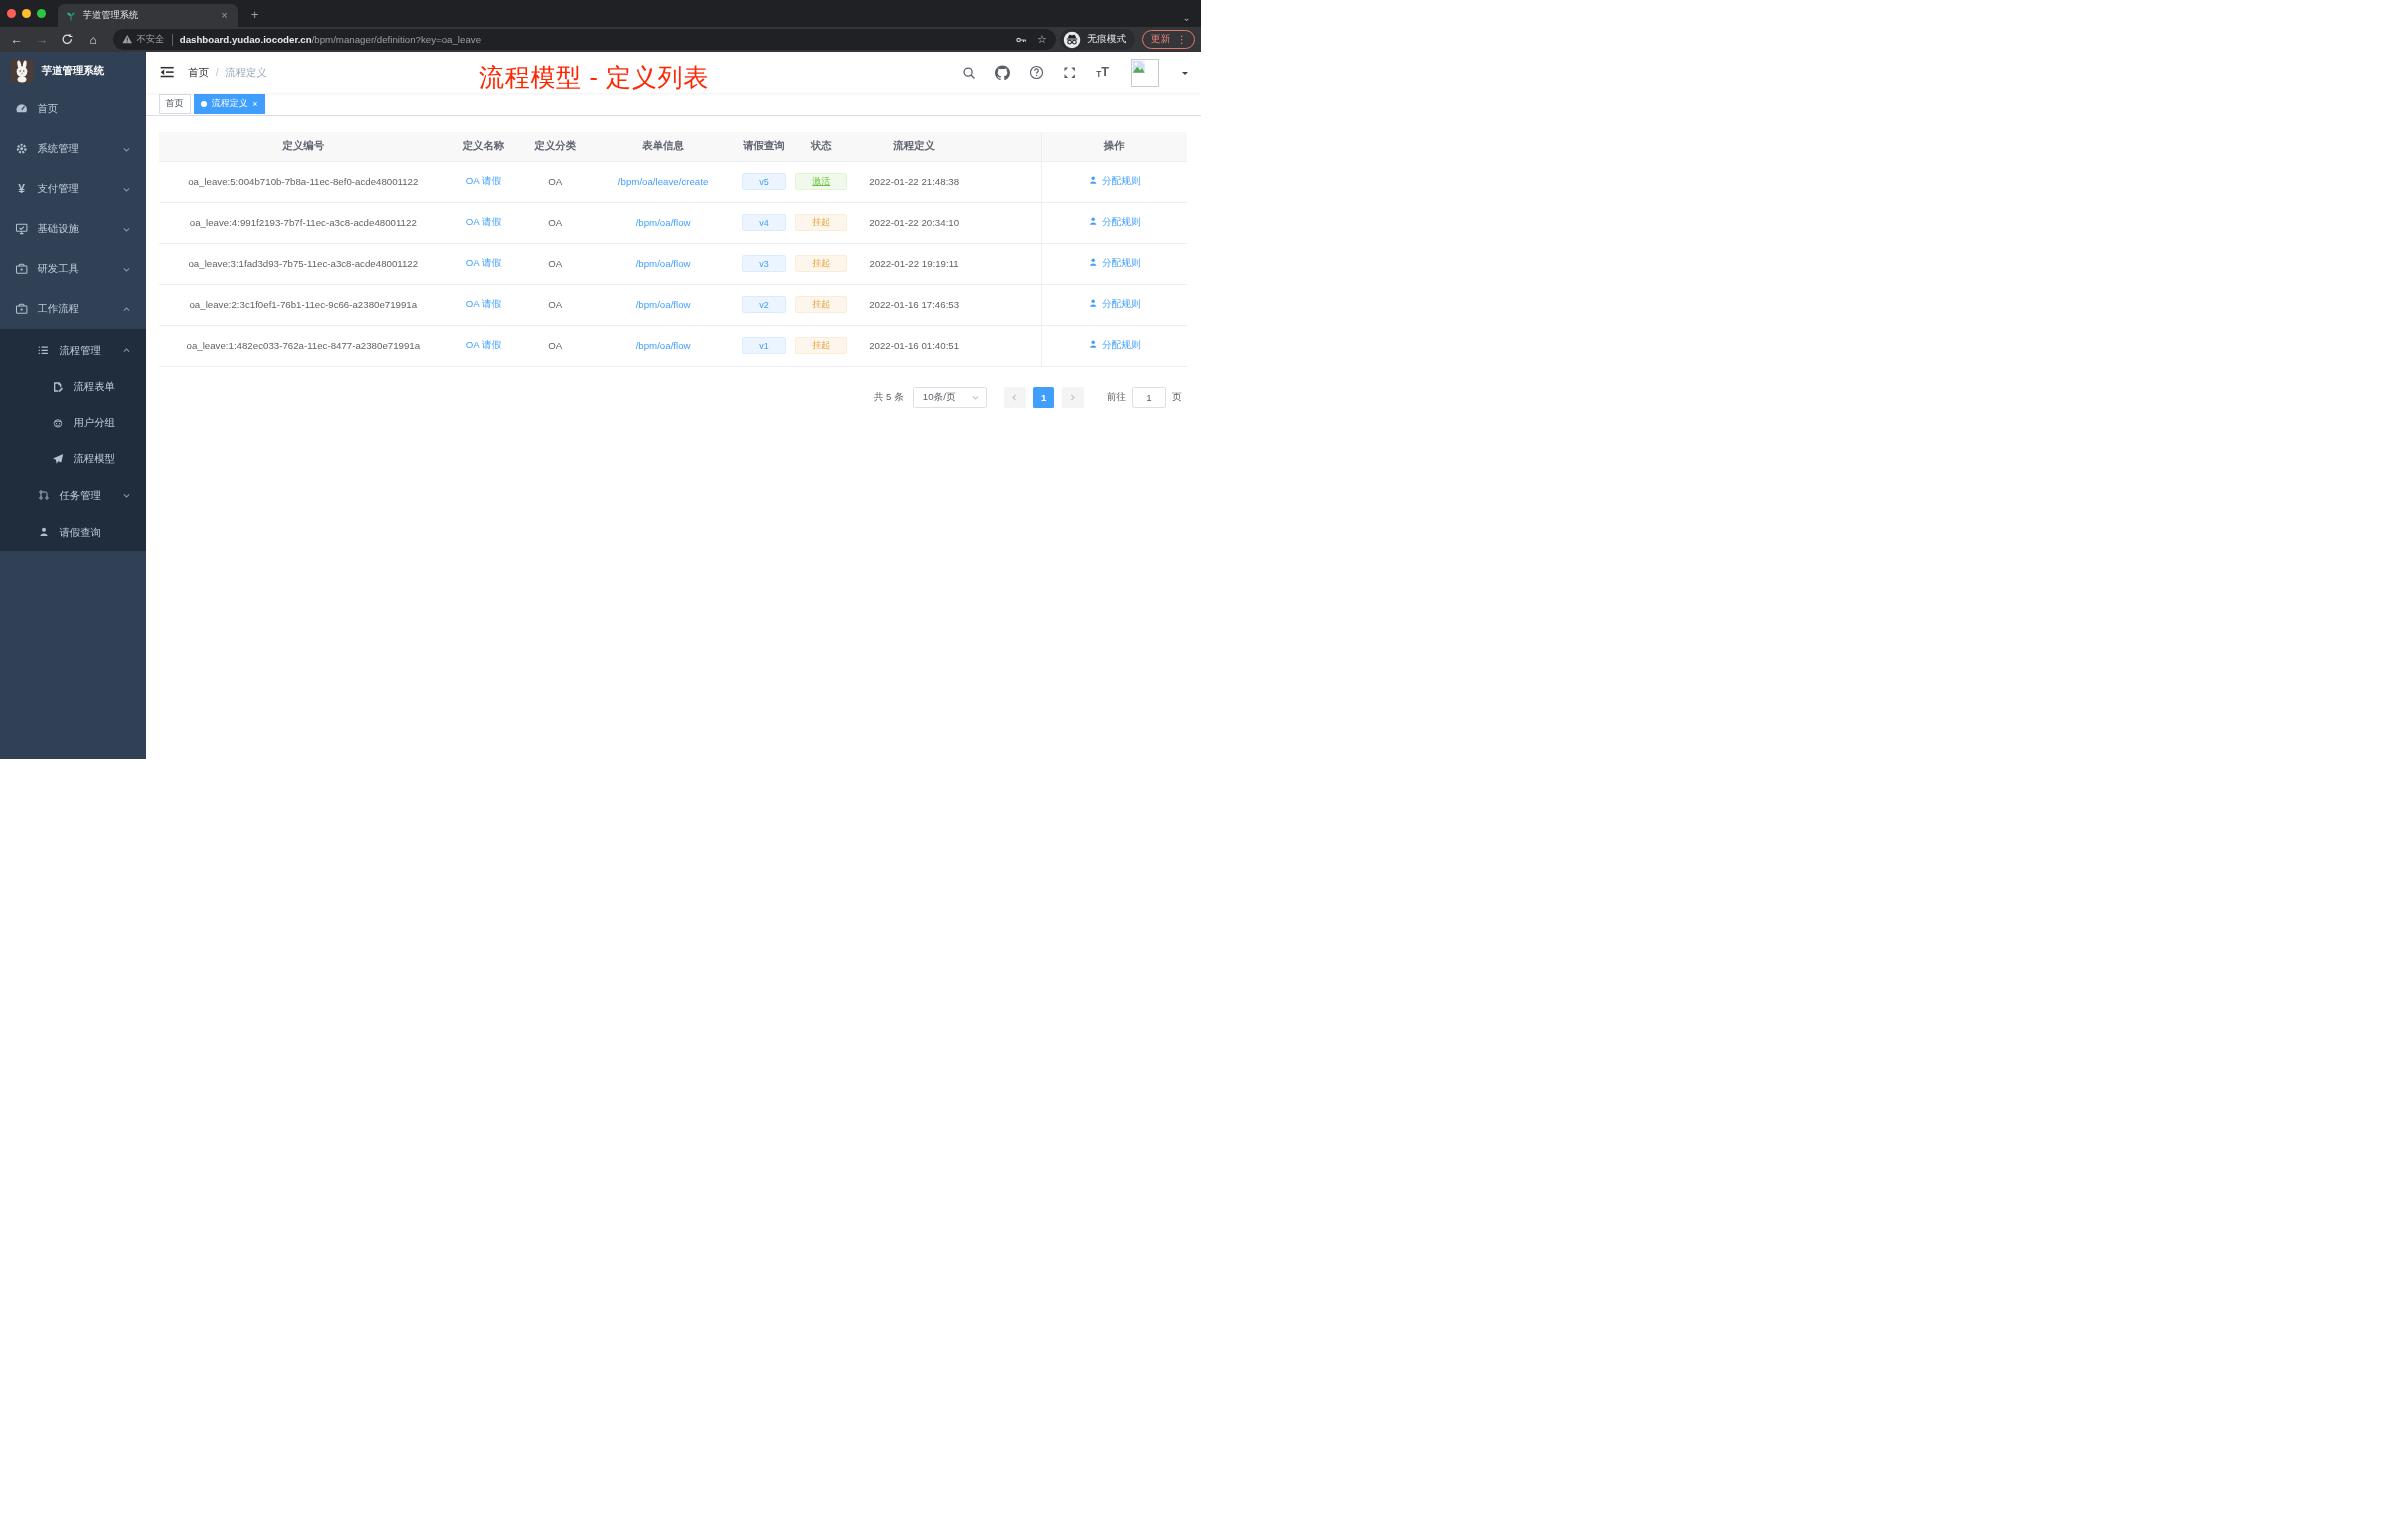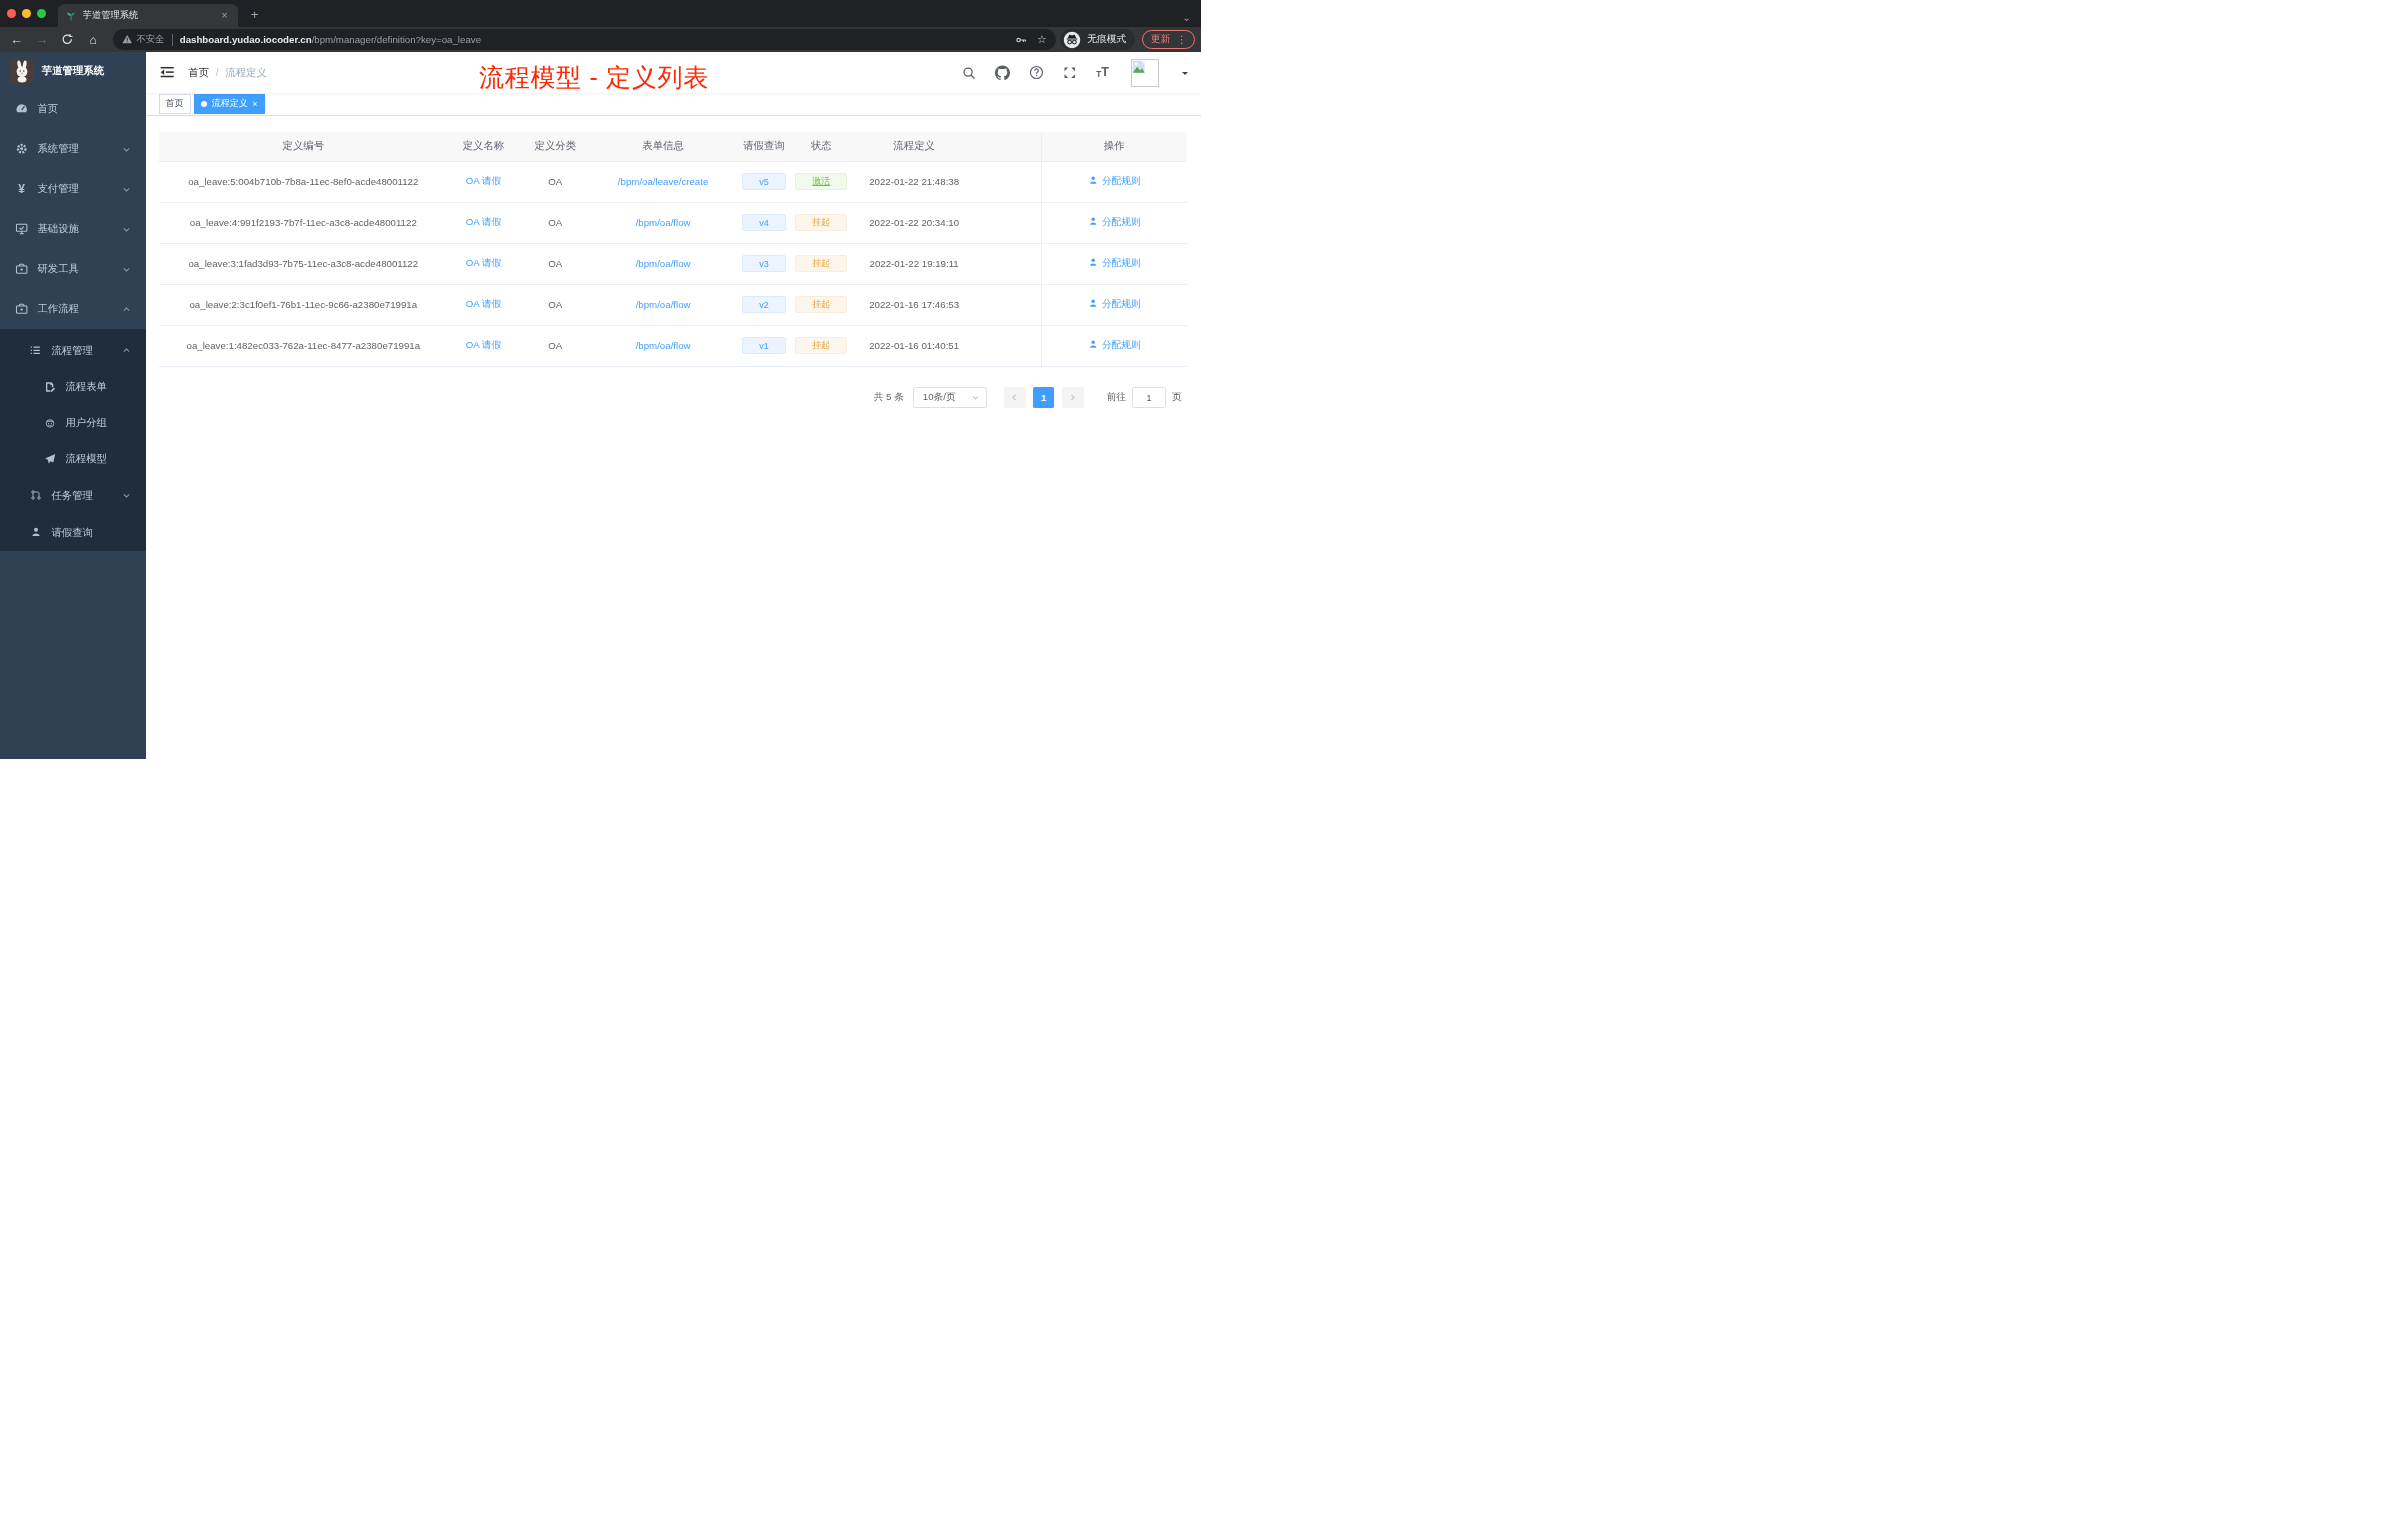--- a/index.html
+++ b/index.html
@@ -46,21 +46,21 @@
   .app { flex:1; display:flex; min-height:0; }
   .sidebar { width:146px; background:#304156; flex:none; display:flex; flex-direction:column; }
   .logo { height:37px; display:flex; align-items:center; padding-left:10.4px; gap:7.4px; flex:none; }
   .logo svg { width:24px; height:24px; border-radius:2.2px; flex:none; }
   .logo-title { color:#fff; font-size:10.4px; font-weight:bold; white-space:nowrap; }
   .mi { height:40px; display:flex; align-items:center; color:#bfcbd9; font-size:10.4px; position:relative; }
   .mi .ic { width:13.4px; height:13.4px; flex:none; color:#b3c0d1; display:flex; align-items:center; justify-content:center; }
   .mi .lbl { margin-left:9px; white-space:nowrap; }
   .mi .chev { position:absolute; right:15px; width:9px; height:9px; color:#8b98a8; display:flex; }
   .mi.l0 { padding-left:15px; }
-  .submenu { background:#1f2d3d; padding-top:3px; }
+  .submenu { background:#1f2d3d; padding-top:3px;padding-left:8px; }
   .mi.l1 { height:37px; padding-left:29px; }
   .mi.l2 { height:36px; padding-left:43px; }
   .yen { font-size:12px; font-weight:bold; color:#b3c0d1; }
 
   .main { flex:1; display:flex; flex-direction:column; min-width:0; }
   .navbar { height:41px; background:#fff; display:flex; align-items:center; padding:0 10.4px 0 13.4px;
     box-shadow:0 0.7px 3px rgba(0,21,41,.08); position:relative; z-index:5; flex:none; }
   .hamb { width:16.3px; height:16.3px; color:#303133; display:flex; flex:none; }
   .crumb { margin-left:12.6px; font-size:10.4px; display:flex; align-items:center; gap:6.7px; }
   .crumb-home { color:#303133; }
@@ -80,21 +80,21 @@
     background:#fff; color:#495060; font-size:9px; gap:4.5px; }
   .tag-item.active { background:#409eff; border-color:#409eff; color:#fff; }
   .tag-dot { width:6px; height:6px; border-radius:50%; background:#fff; }
   .tag-x { font-size:9px; }
 
   .content { flex:1; background:#fff; position:relative; overflow:hidden; }
 
   
   .table { margin:15.6px 13.4px 0 12.6px; width:1028px; font-size:9.7px; color:#606266; }
   .thead { display:flex; height:30px; background:#f8f8f9; align-items:flex-end;
-    border-bottom:0.7px solid #ebeef5; font-weight:normal; color:#5f6470; font-size:10.4px; }
+    border-bottom:0.7px solid #ebeef5; font-weight:bold; color:#5f6470; font-size:10.4px; }
   .trow { display:flex; height:41px; align-items:center; border-bottom:0.7px solid #ebeef5; background:#fff; }
   .td { text-align:center; display:flex; align-items:center; justify-content:center; height:100%; }
   .col-id { width:290px; } .col-name { width:71px; } .col-cat { width:73px; }
   .col-form { width:143px; } .col-ver { width:59px; } .col-status { width:56px; }
   .col-time { width:130px; } .col-fill { width:62px; }
   .col-op { width:146px; border-left:0.7px solid #ebeef5; }
   a.blue { color:#409eff; text-decoration:none; cursor:pointer; }
   .etag { height:17px; display:inline-flex; align-items:center; padding:0 16px; border-radius:2.2px;
     font-size:9px; border:0.7px solid; }
   .etag.blue { color:#409eff; background:#ecf5ff; border-color:#d9ecff; }

